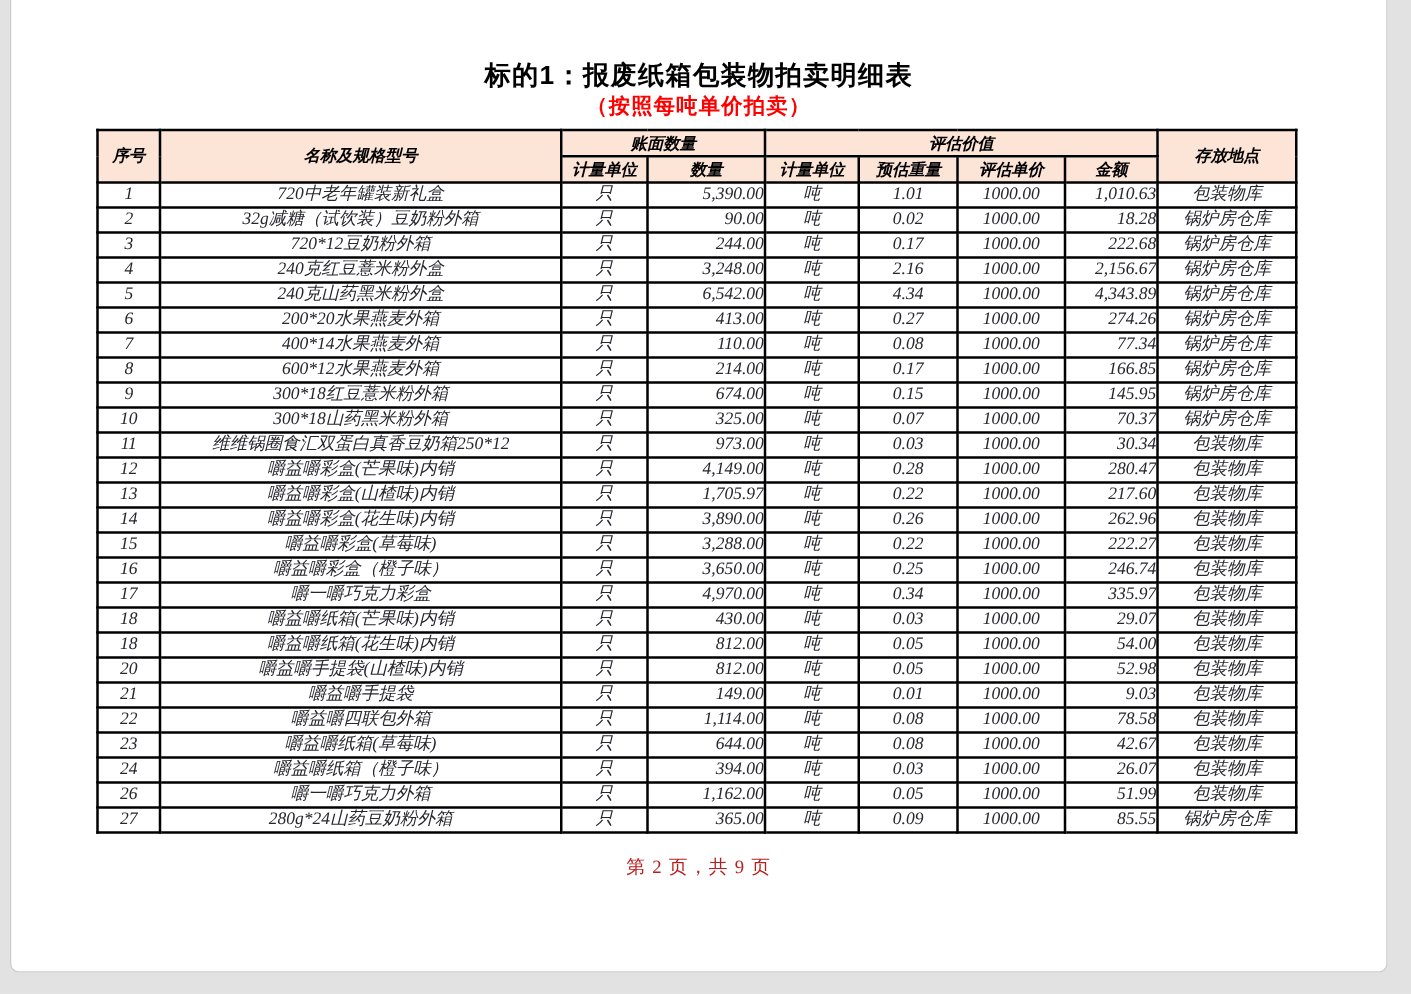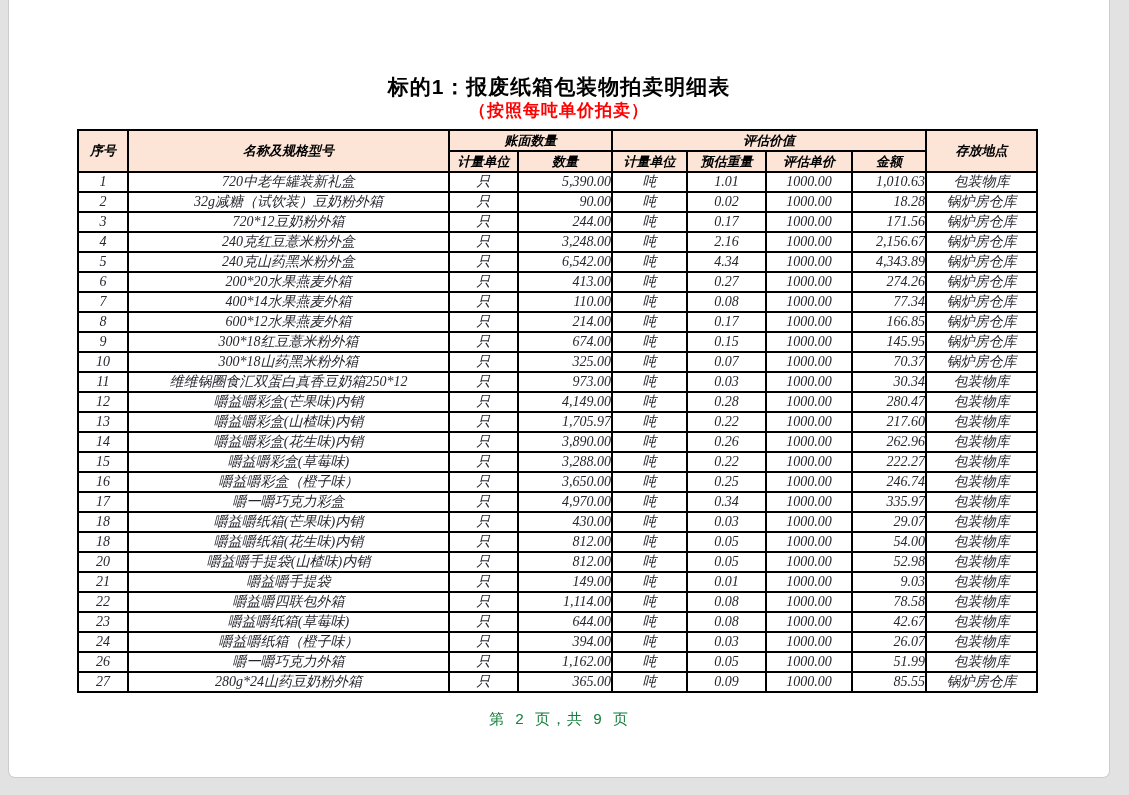--- a/index.html
+++ b/index.html
@@ -17,21 +17,21 @@
     top: 0;
     width: 1102px;
     height: 778px;
     background: #ffffff;
     border: 1px solid #cccccc;
     border-top: none;
     border-radius: 0 0 7px 7px;
     box-sizing: border-box;
   }
   .doc-title {
-    margin-top: 74px;
+    margin-top: 48px;
     text-align: center;
     font-size: 21px;
     line-height: 25px;
     font-weight: bold;
     color: #000000;
     letter-spacing: 1px;
     font-family: "Liberation Sans", sans-serif;
   }
   .doc-subtitle {
     margin-top: 2px;
@@ -73,23 +73,23 @@
     color: #26262e;
     line-height: 1;
   }
   .al-c { text-align: center; }
   .al-r { text-align: right; margin-left: 32px; }
   .pr10 { padding-right: 11px; }
   .pr5  { padding-right: 5px; }
   .footer {
     margin-top: 17px;
     text-align: center;
-    font-family: Liberation Mono, monospace;
+    font-family: Liberation Serif, serif;
     font-size: 15px;
-    color: #15803d;
+    color: #b91c1c;
     letter-spacing: 1px;
   }
 </style>
 </head>
 <body>
 
 <div class="page">
 
   <div class="doc-title">标的1：报废纸箱包装物拍卖明细表</div>
   <div class="doc-subtitle">（按照每吨单价拍卖）</div>
@@ -147,21 +147,21 @@
           <td class="al-c">锅炉房仓库</td>
         </tr>
         <tr>
           <td class="al-c">3</td>
           <td class="al-c">720*12豆奶粉外箱</td>
           <td class="al-c">只</td>
           <td class="al-r pr10">244.00</td>
           <td class="al-c">吨</td>
           <td class="al-c">0.17</td>
           <td class="al-c">1000.00</td>
-          <td class="al-r pr5">171.56</td>
+          <td class="al-r pr5">222.68</td>
           <td class="al-c">锅炉房仓库</td>
         </tr>
         <tr>
           <td class="al-c">4</td>
           <td class="al-c">240克红豆薏米粉外盒</td>
           <td class="al-c">只</td>
           <td class="al-r pr10">3,248.00</td>
           <td class="al-c">吨</td>
           <td class="al-c">2.16</td>
           <td class="al-c">1000.00</td>

